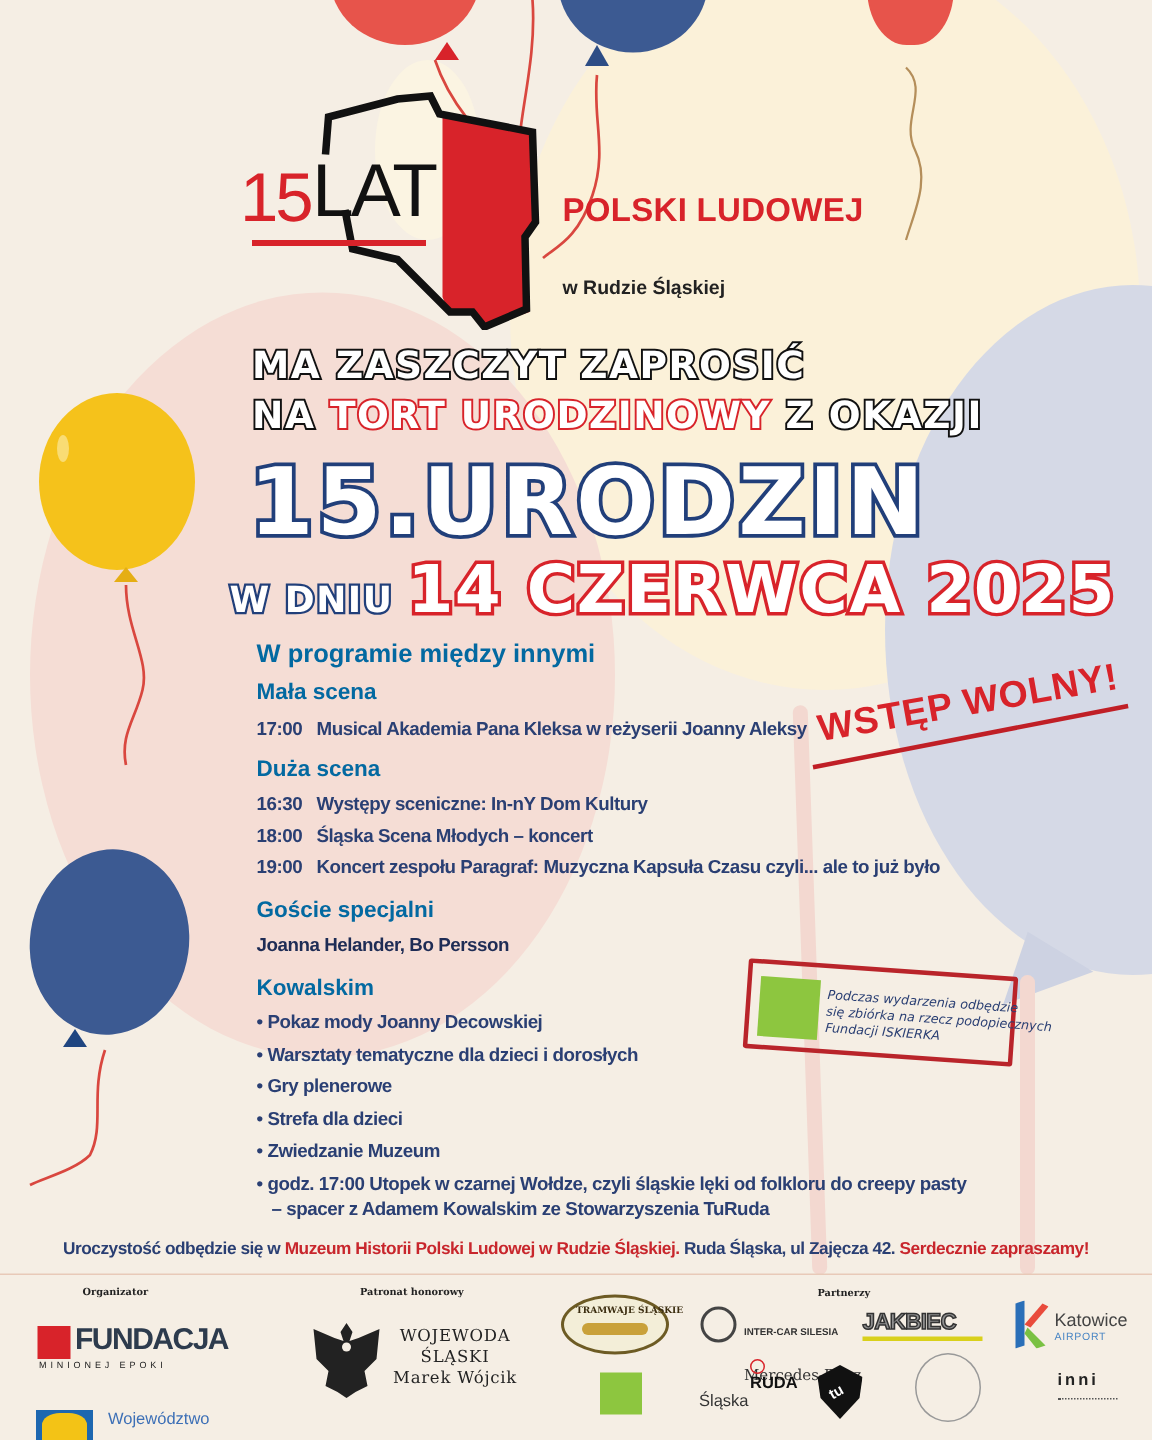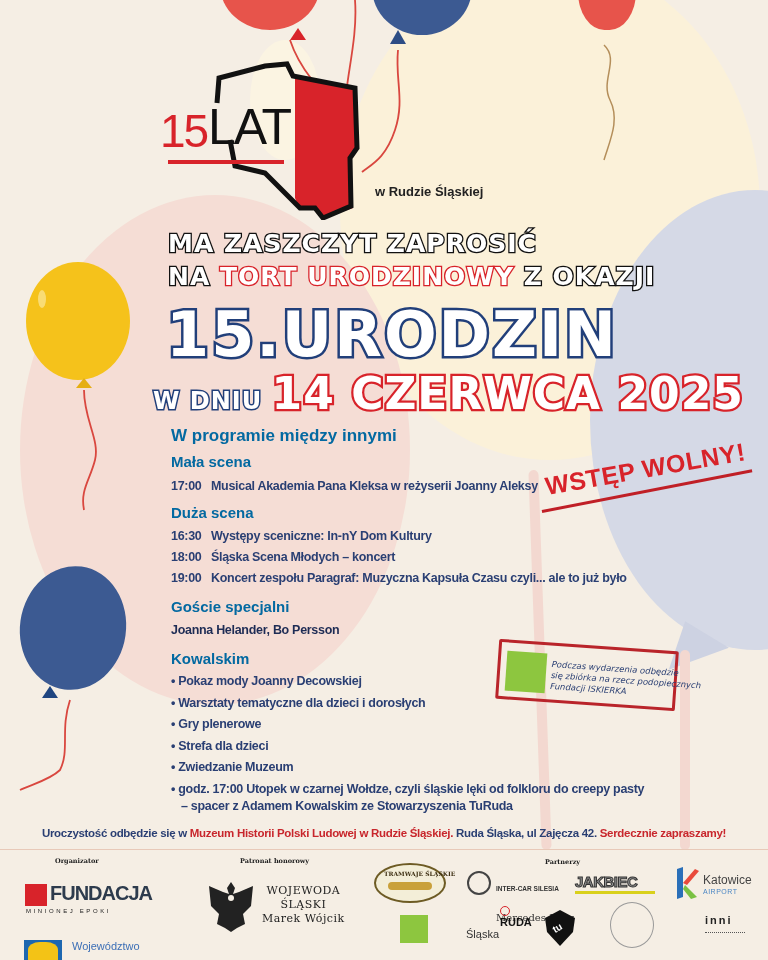--- a/index.html
+++ b/index.html
@@ -137,20 +137,21 @@
 <div class="knot abs" style="left:42px;top:686px;border-bottom:12px solid #1f4580;"></div>
 
 <svg class="abs map-svg" viewBox="0 0 160 162">
   <path d="M90 18 L150 30 L152 90 L145 100 L148 150 L118 160 L110 150 L100 152 L92 145 L90 140 Z" fill="#d8232a"></path>
   <path d="M12 45 L14 20 L60 8 L82 6 L88 18 L150 30 L152 90 L145 100 L146 148 L118 160 L110 150 L95 150 L60 115 L30 108 L25 82" fill="none" stroke="#111" stroke-width="5" stroke-linejoin="miter"></path>
 </svg>
 <div class="abs logo-15">15</div>
 <div class="abs logo-lat">LAT</div>
 <div class="abs logo-underline"></div>
 <div class="abs museum-name">
+  <div>POLSKI LUDOWEJ</div>
 </div>
 <div class="abs museum-sub">w Rudzie Śląskiej</div>
 
 <div class="abs h-outline line1">MA ZASZCZYT ZAPROSIĆ</div>
 <div class="abs h-outline line2"><span>NA </span><span class="red">TORT URODZINOWY</span><span> Z OKAZJI</span></div>
 <div class="abs h-outline line3">15.URODZIN</div>
 <div class="abs h-outline line4"><span class="w-dniu">W DNIU </span><span class="date">14 CZERWCA 2025</span></div>
 
 <div class="prog sec-title" style="left:171px;top:426px;font-size:17px;">W programie między innymi</div>
 <div class="prog sec-title" style="left:171px;top:453px;font-size:15px;">Mała scena</div>

